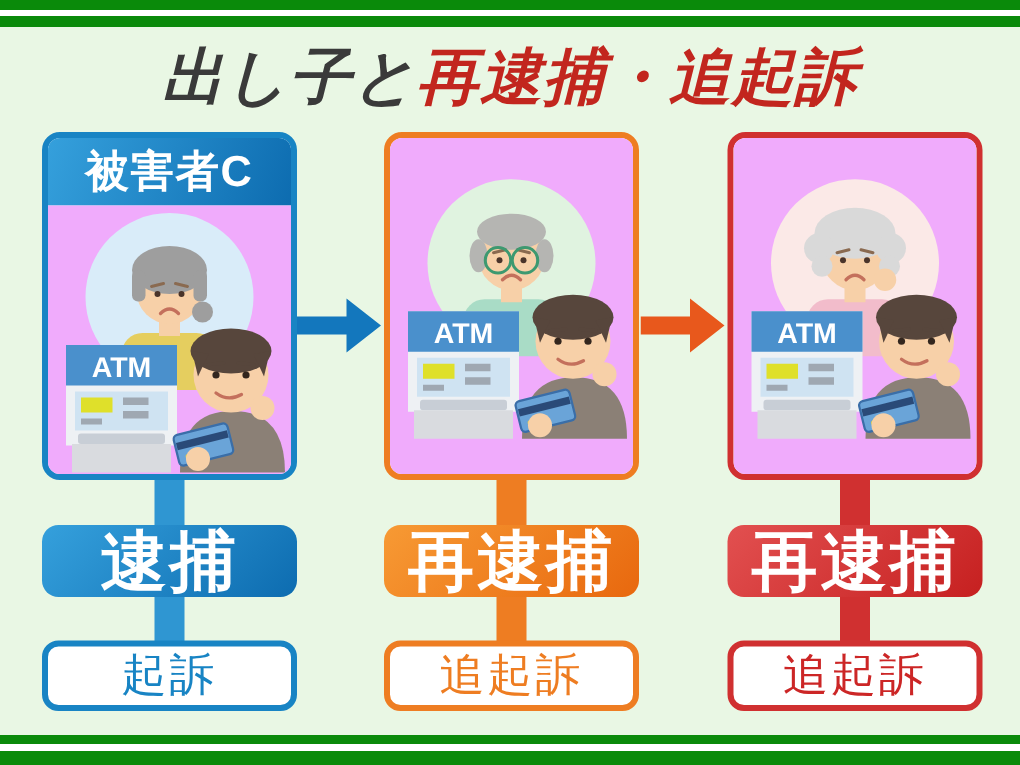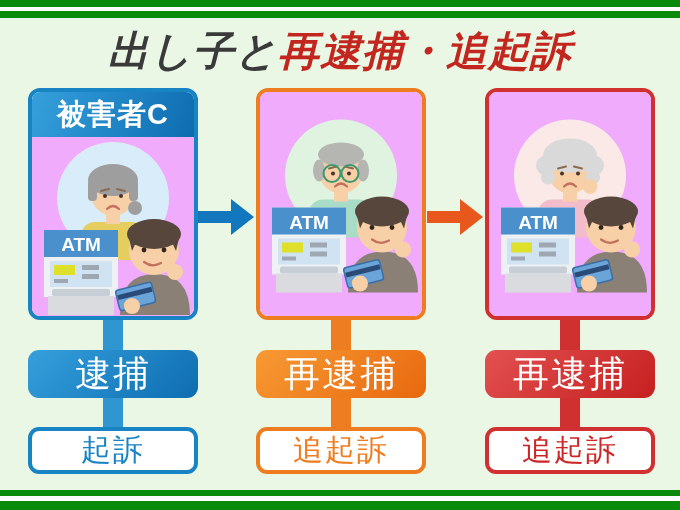--- a/index.html
+++ b/index.html
@@ -31,21 +31,21 @@
         display:flex;flex-direction:column;z-index:2;}
   .card-header{height:45px;flex:0 0 45px;display:flex;align-items:center;justify-content:center;
         background:linear-gradient(110deg,var(--grad-light),var(--grad-dark));
         color:#fff;font-size:29px;font-weight:bold;letter-spacing:1px;}
   .card-body{flex:1;position:relative;background:#f0abfc;}
   .card-body svg{display:block;width:100%;height:100%;}
 
   .arrest{position:absolute;top:350px;left:0;width:170px;height:48px;box-sizing:border-box;
         border-radius:11px;display:flex;align-items:center;justify-content:center;
         background:linear-gradient(135deg,var(--grad-light),var(--grad-dark));
-        color:#fff;font-size:36px;font-weight:normal;letter-spacing:2px;z-index:2;}
+        color:#fff;font-size:44px;font-weight:bold;letter-spacing:2px;z-index:2;}
   .charge{position:absolute;top:427px;left:0;width:170px;height:47px;box-sizing:border-box;
         border-radius:11px;display:flex;align-items:center;justify-content:center;
         background:#fff;border:4px solid var(--main);
         color:var(--text);font-size:30px;font-weight:normal;letter-spacing:2px;z-index:2;}
 
   .arrow{position:absolute;top:198px;width:57px;height:38px;z-index:1;}
   .arrow1{left:198px;} .arrow2{left:427px;}
 </style>
 </head>
 <body>

